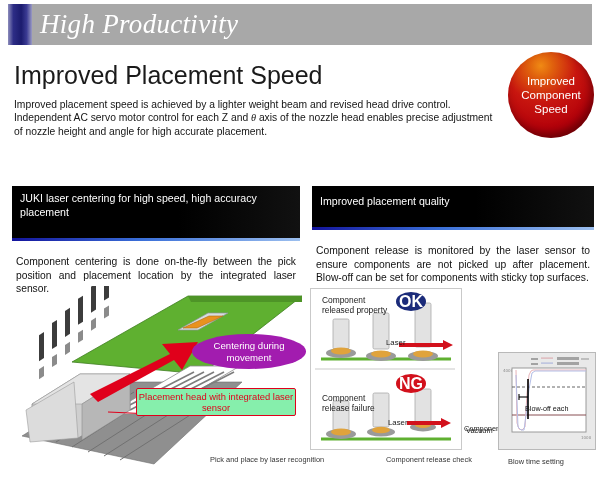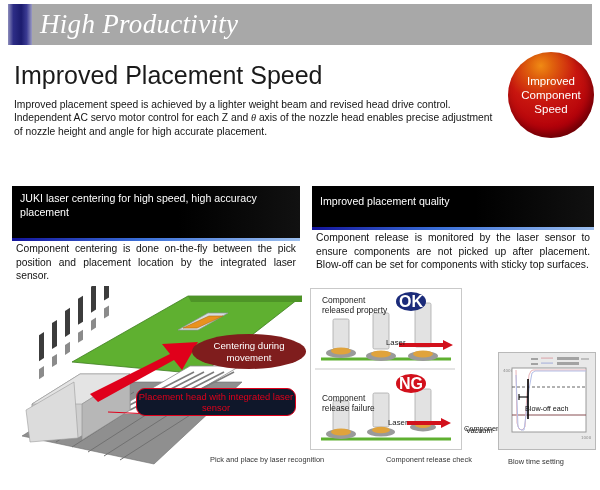--- a/index.html
+++ b/index.html
@@ -108,21 +108,21 @@
     border-image: linear-gradient(90deg, #13139c 0%, #3a6fd8 45%, #9dc0ef 100%) 1;
   }
   .panel-head-left { height: 29px; }
   .panel-head-right { height: 15px; padding-top: 8px; }
 
   .panel-body {
     font-size: 10.3px;
     line-height: 13.6px;
     color: #111111;
     text-align: justify;
-    padding: 1px 4px 0 4px;
+    padding: 14px 4px 0 4px;
   }
 
   
   .fig-left {
     position: absolute;
     left: 12px;
     top: 286px;
     width: 292px;
     height: 190px;
   }
@@ -136,39 +136,39 @@
   .cap-mid   { left: 386px; top: 455px; }
   .cap-right { left: 508px; top: 457px; }
 
   .callout-ellipse {
     position: absolute;
     left: 192px;
     top: 334px;
     width: 114px;
     height: 35px;
     border-radius: 50%;
-    background: #7f1d1d;
+    background: #a21caf;
     color: #ffffff;
     font-size: 9.6px;
     line-height: 11.5px;
     display: flex;
     align-items: center;
     justify-content: center;
     text-align: center;
     z-index: 6;
   }
   .callout-box {
     position: absolute;
     left: 136px;
     top: 388px;
     width: 158px;
     height: 26px;
     border: 1.2px solid #e0001b;
-    border-radius: 9px;
-    background: #0f172a;
+    border-radius: 2px;
+    background: #86efac;
     color: #e0001b;
     font-size: 9.4px;
     line-height: 11.4px;
     display: flex;
     align-items: center;
     justify-content: center;
     text-align: center;
     z-index: 6;
   }
 

